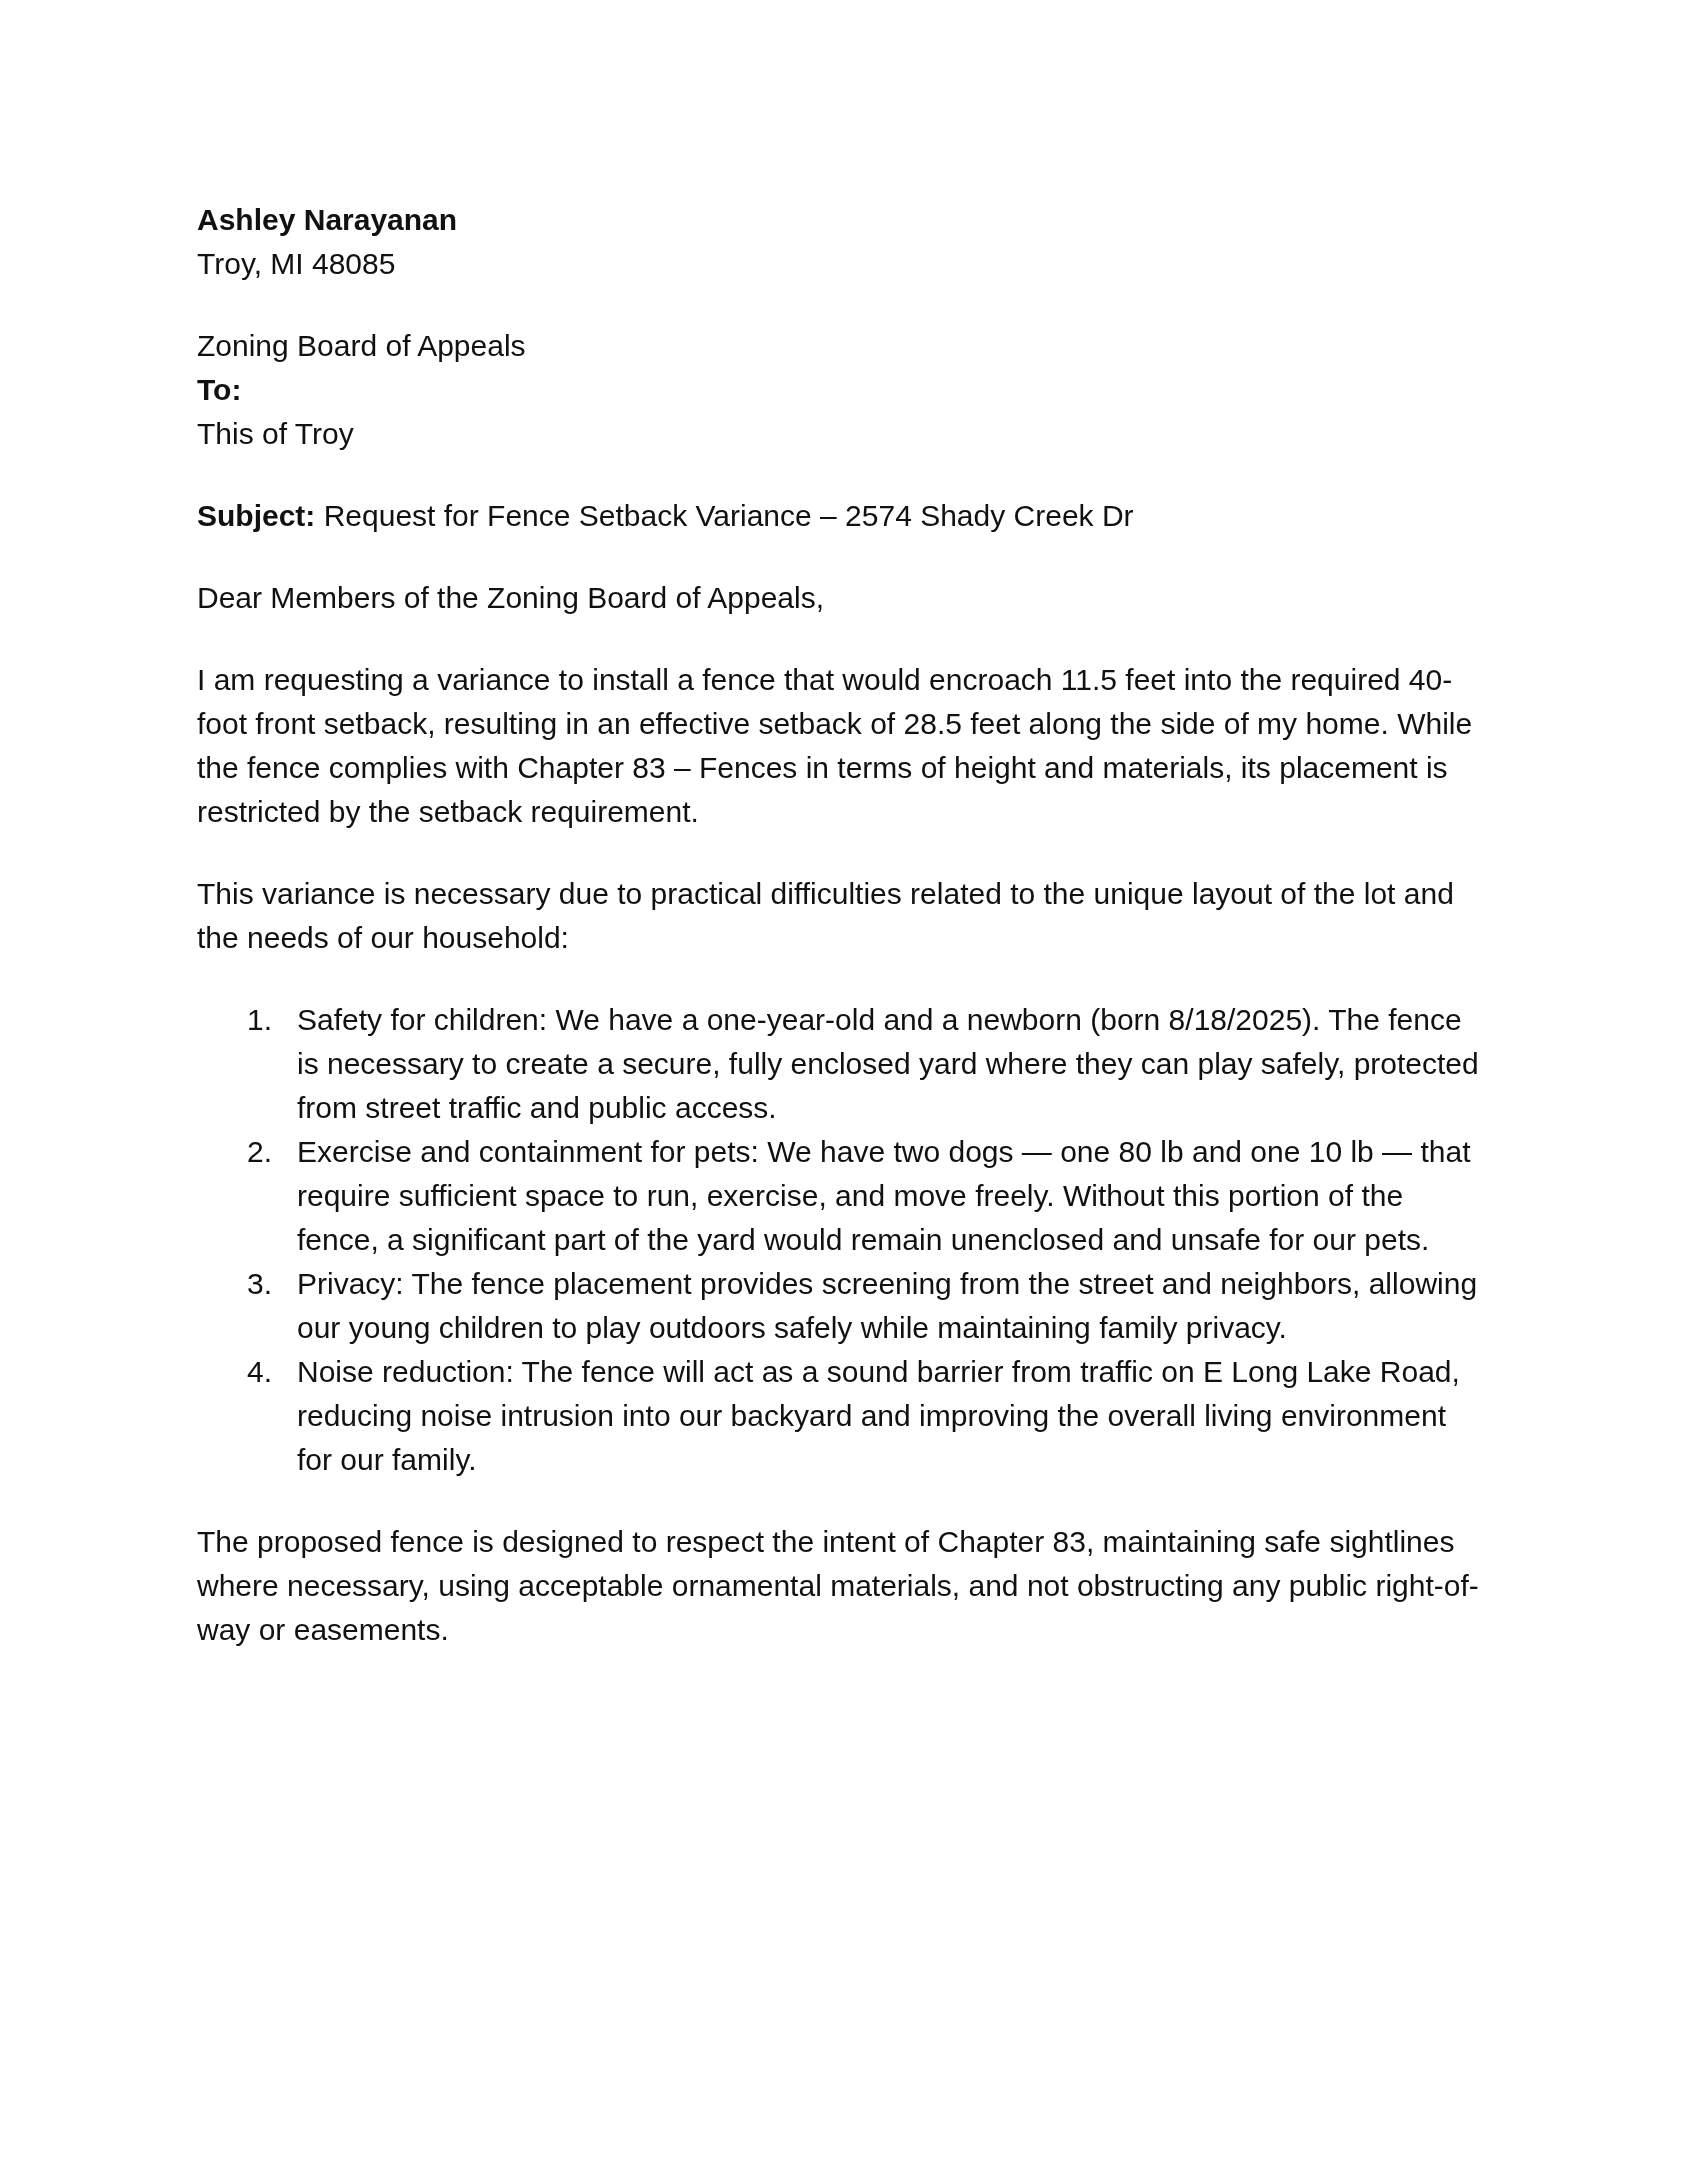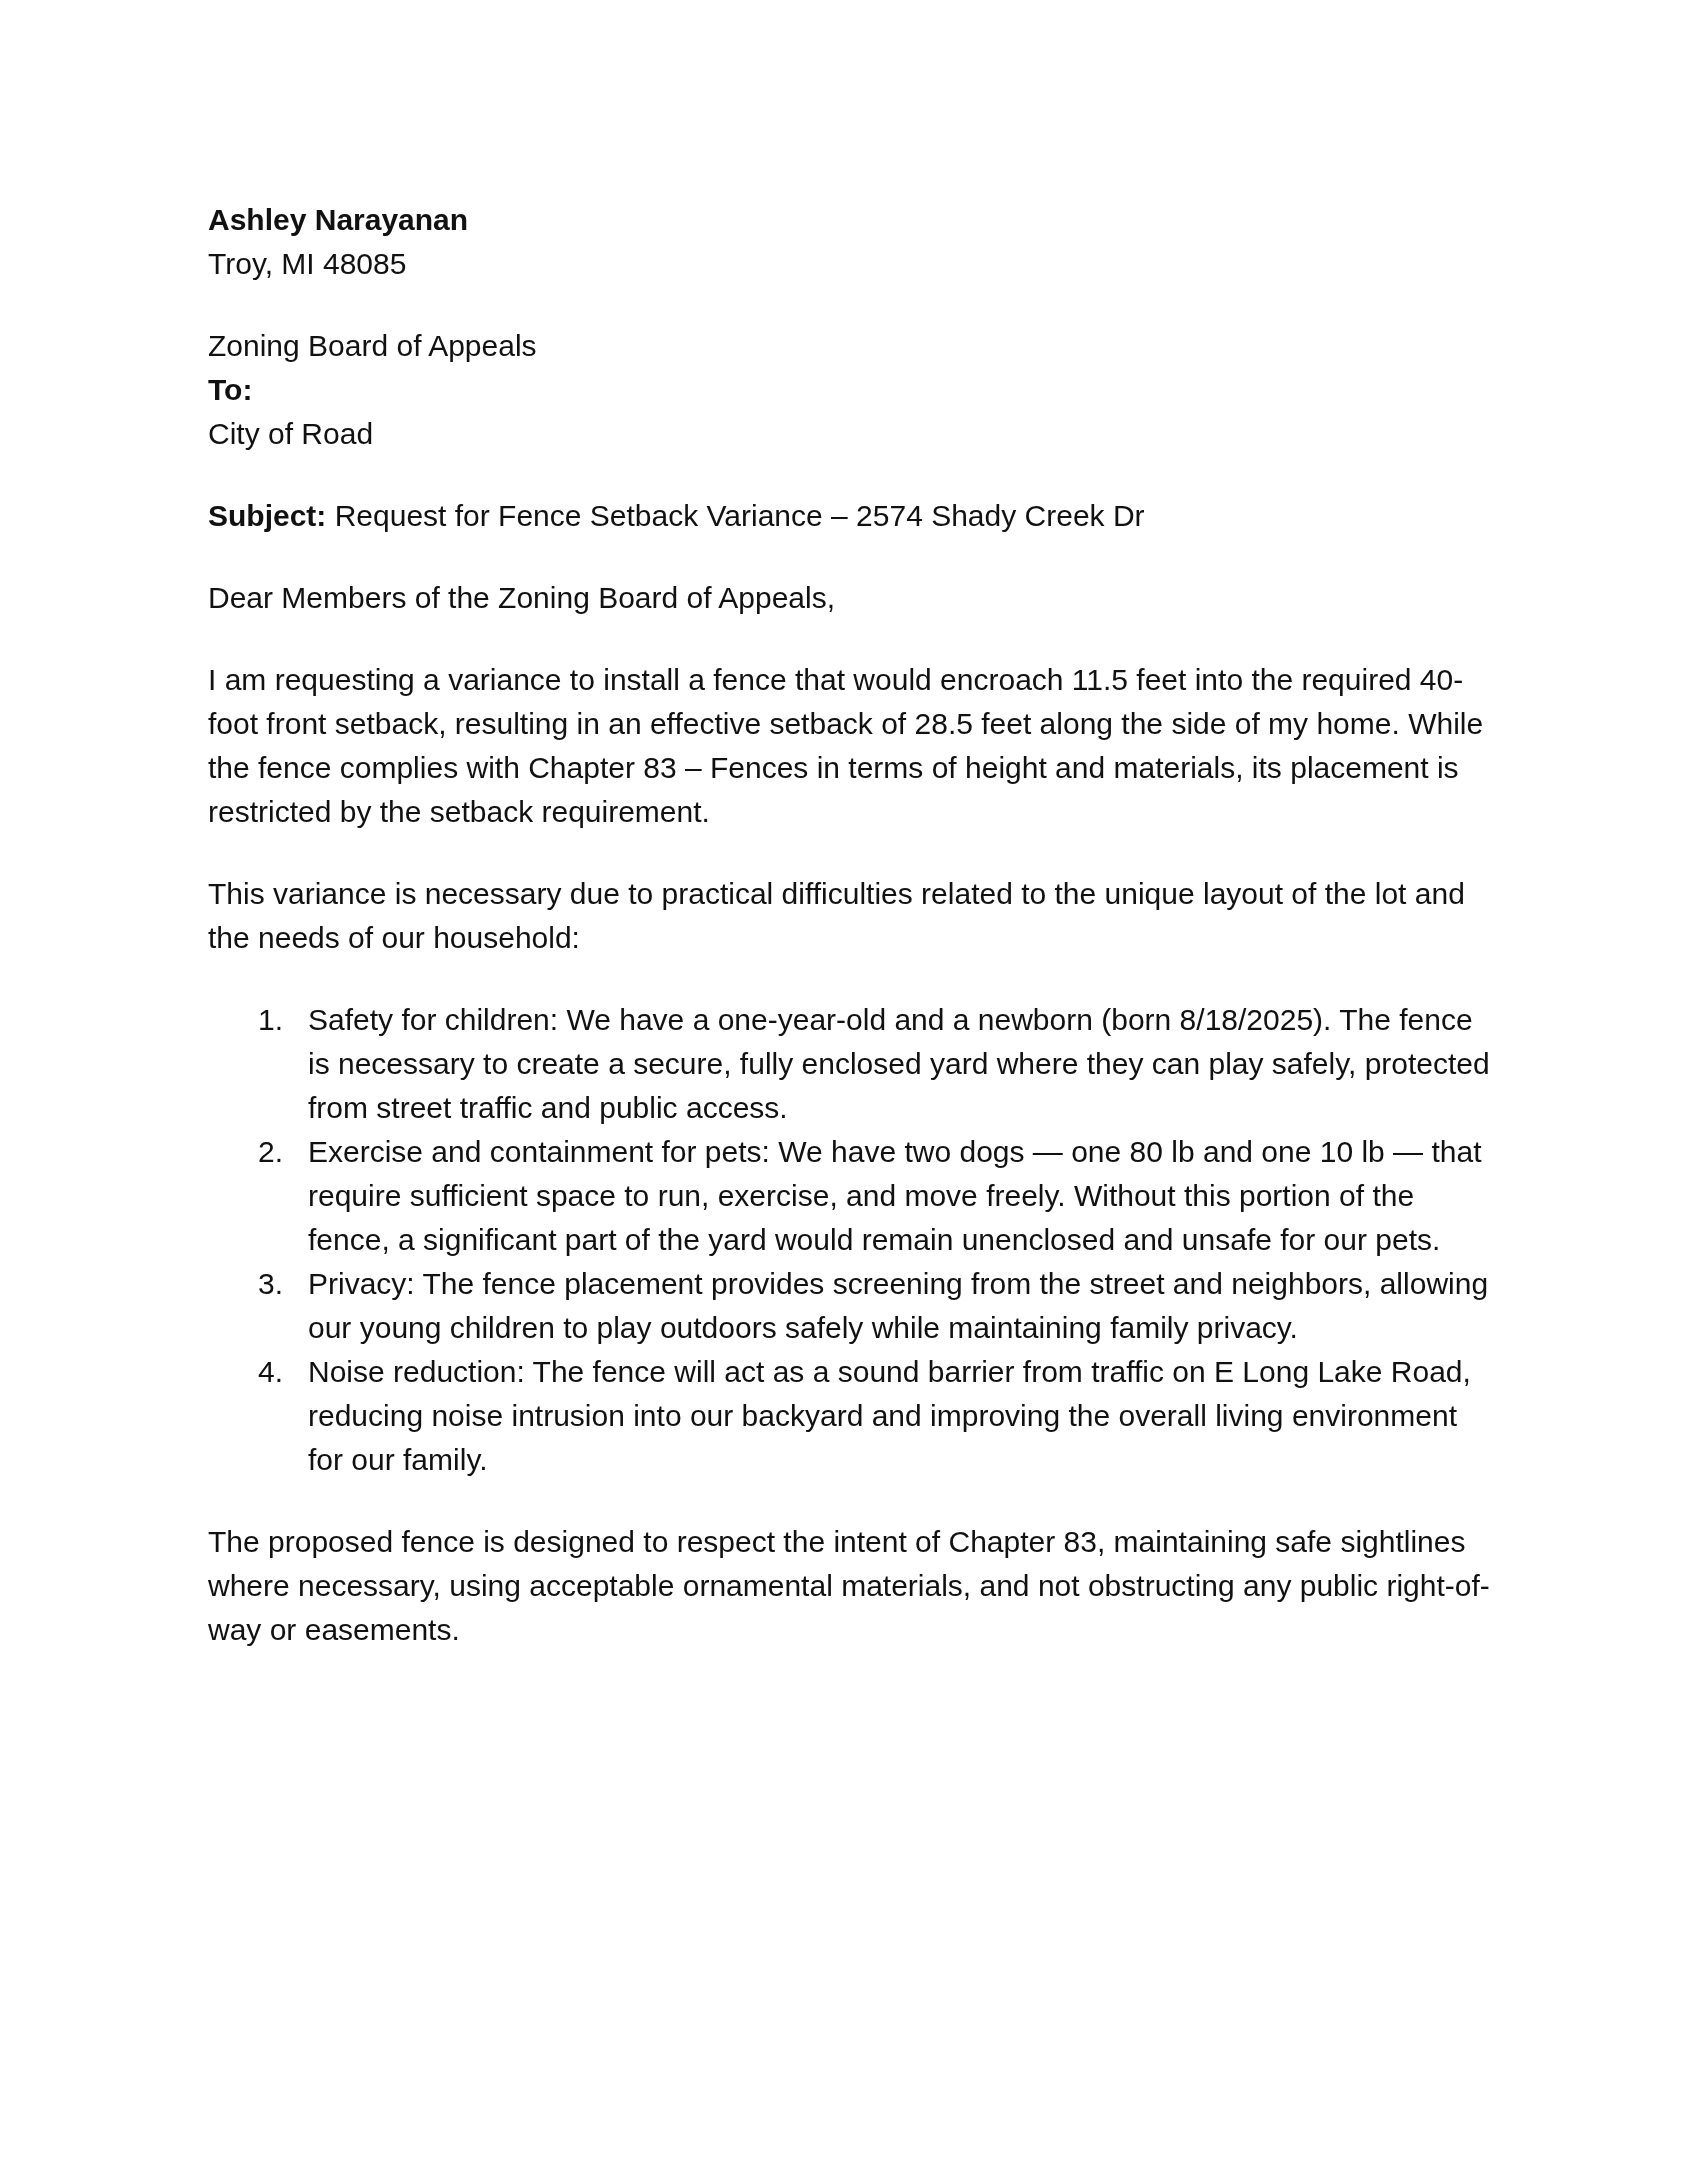--- a/index.html
+++ b/index.html
@@ -1,20 +1,20 @@
 <!DOCTYPE html>
 <html><head>
   <meta charset="utf-8">
   <style>
     html, body { margin: 0; padding: 0; background: #ffffff; }
     body { width: 1683px; height: 2178px; position: relative; overflow: hidden; }
     .page {
       position: absolute; left: 197px; top: 198px; width: 1287px;
       font-family: "Liberation Sans", "DejaVu Sans", sans-serif;
-      font-size: 30px; line-height: 44px; color: #111111; margin-left: 11px;
+      font-size: 30px; line-height: 44px; color: #111111;
     }
     .line { display: block; white-space: nowrap; }
     .bold { font-weight: bold; }
     .gap { height: 38px; }
     p { margin: 0; }
     ol { margin: 0; padding: 0; list-style: none; }
     .list { margin-left: 50px; }
     .li { position: relative; padding-left: 50px; }
     .li .num { position: absolute; left: 0; top: 0; }
   </style>
@@ -25,21 +25,21 @@
   <div>
     <span class="line bold">Ashley Narayanan</span>
     <span class="line">Troy, MI 48085</span>
   </div>
 
   <div class="gap"></div>
 
   <div>
     <span class="line">Zoning Board of Appeals</span>
     <span class="line bold">To:</span>
-    <span class="line">City of Road</span>
+    <span class="line">This of Troy</span>
   </div>
 
   <div class="gap"></div>
 
   <p>
     <span class="bold">Subject:</span><span> Request for Fence Setback Variance – 2574 Shady Creek Dr</span>
   </p>
 
   <div class="gap"></div>
 

